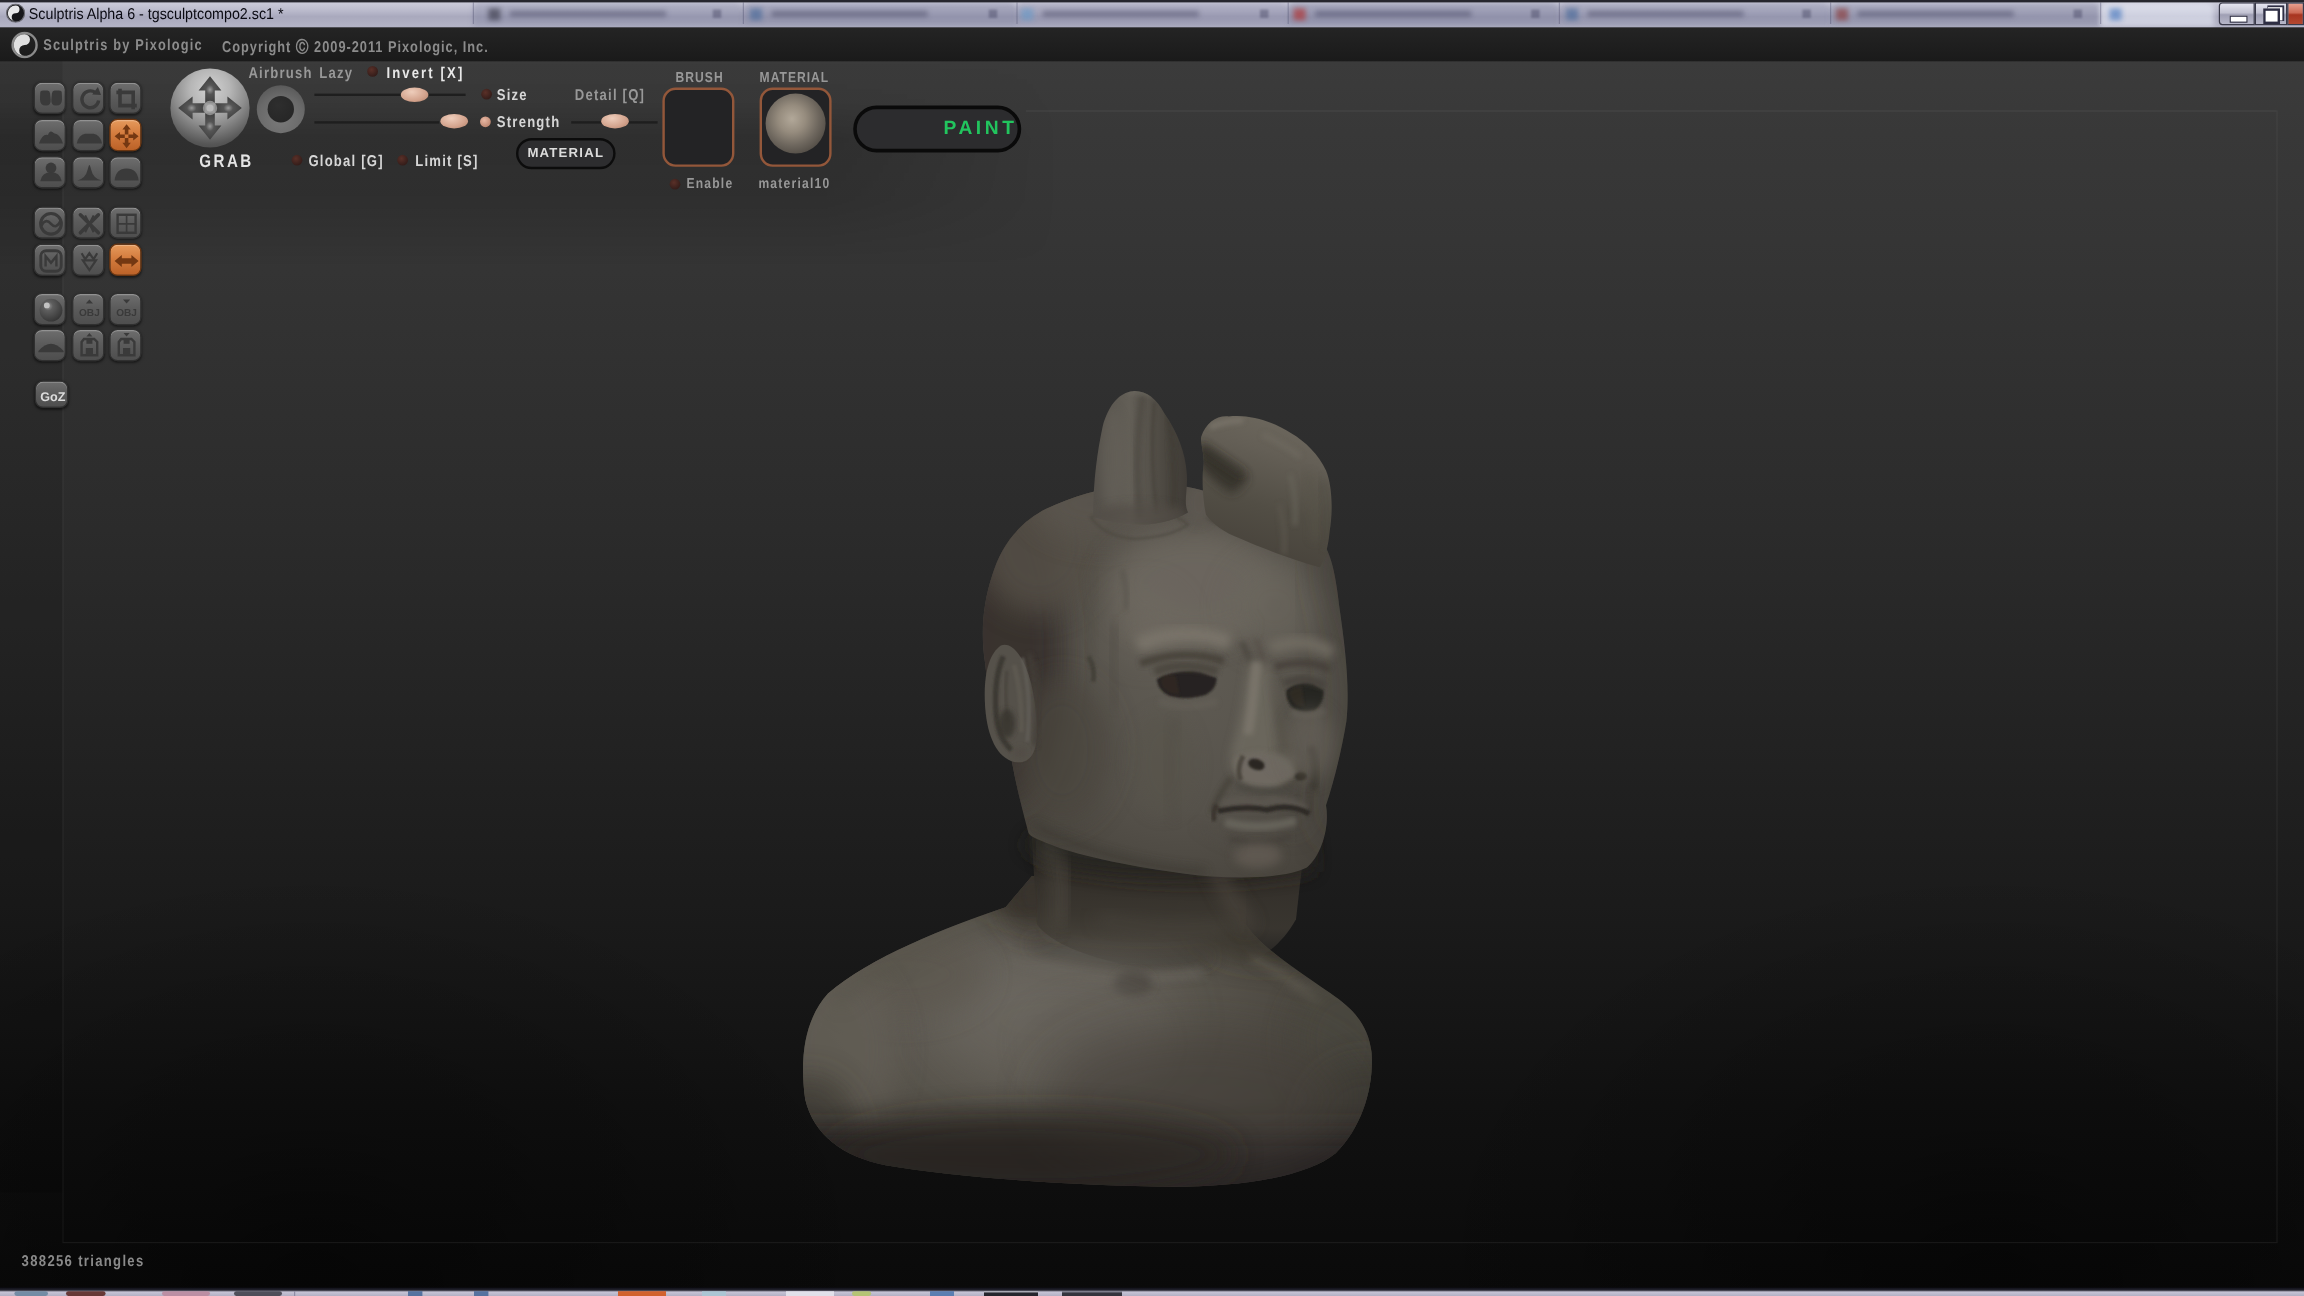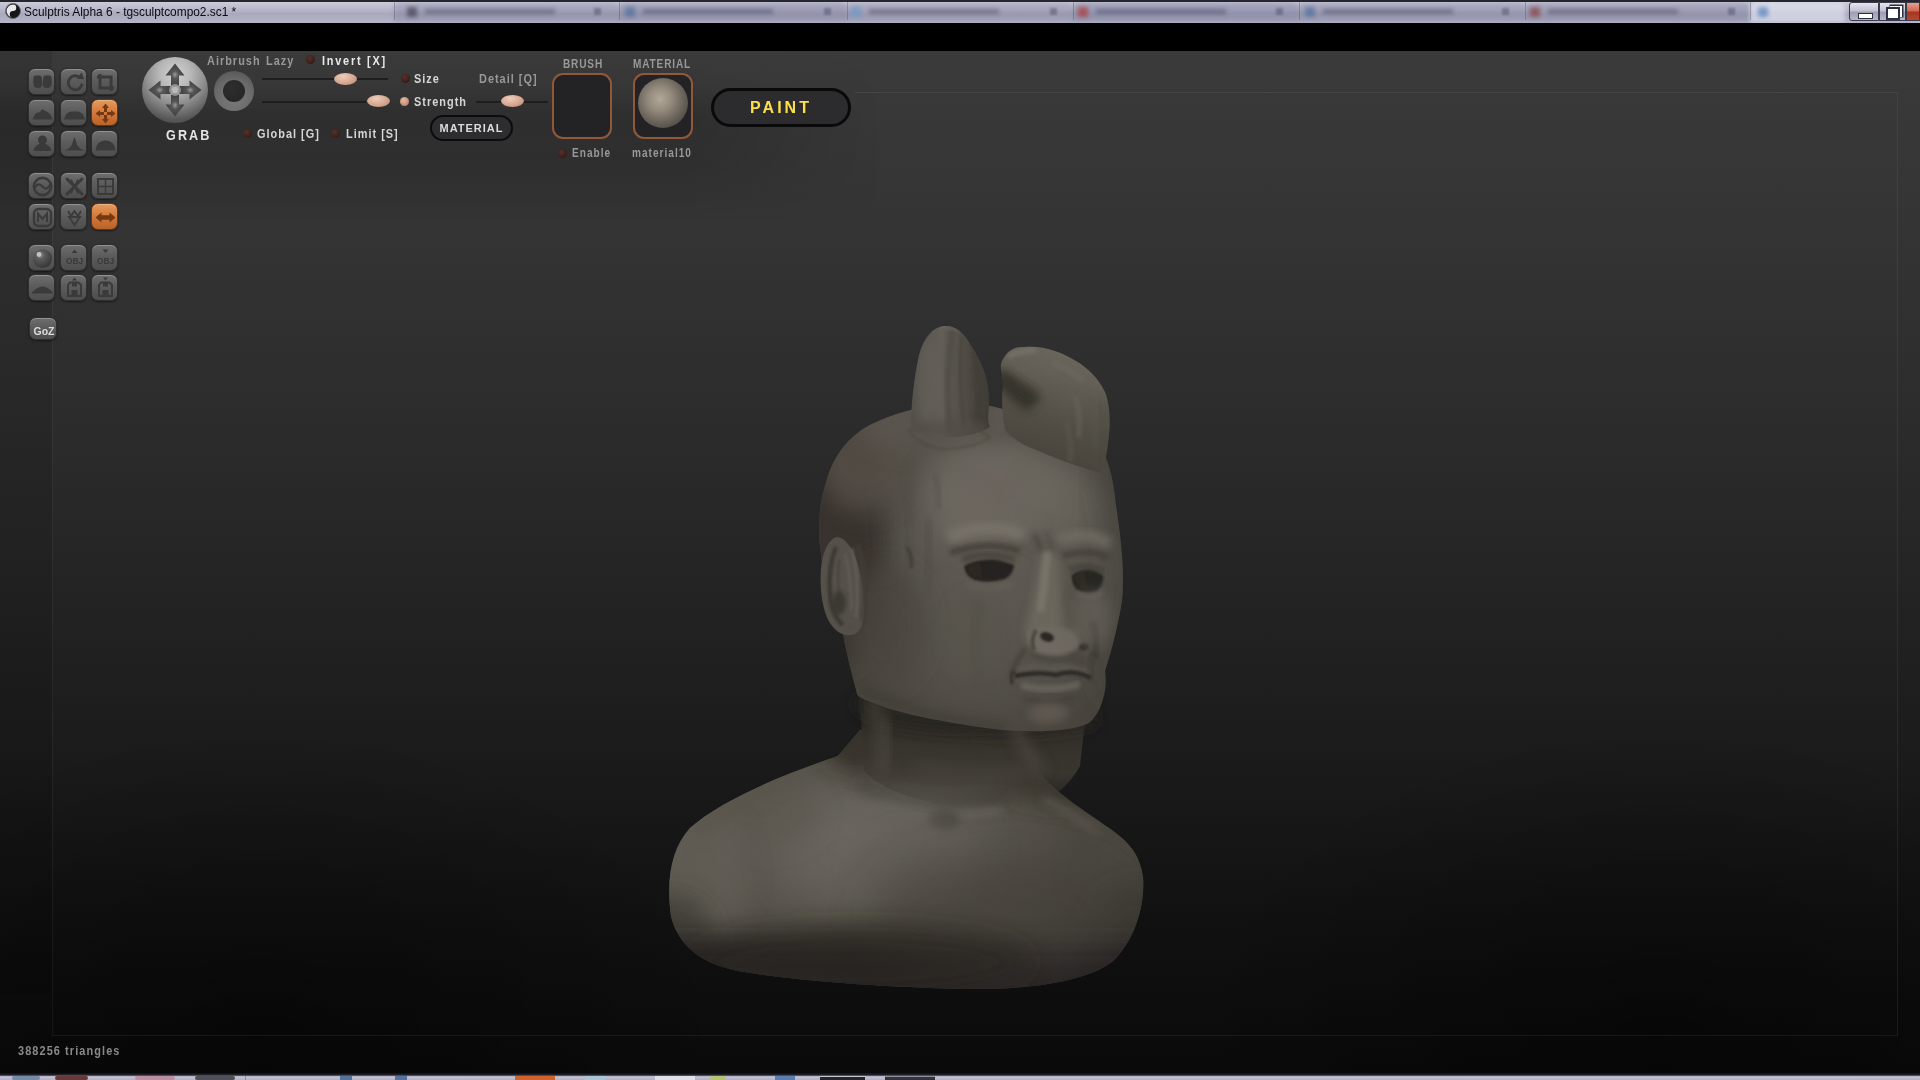--- a/index.html
+++ b/index.html
@@ -67,22 +67,22 @@
   background:radial-gradient(circle at 50% 70%, #7a7a7a 0%, #6a6a6a 55%, #4e4e4e 100%); }
 #brushring:before { content:""; position:absolute; left:9px; top:9px; width:22px; height:22px; border-radius:50%;
   background:radial-gradient(circle at 40% 35%, #2e2e2e, #242424); }
 #optionsbtn { position:absolute; left:430px; top:64px; width:83px; height:26px; border-radius:13px;
   border:2px solid #0c0c0c; background:#2d2d2f; color:#dcdcdc; font-weight:bold; font-size:11px;
   letter-spacing:1px; text-align:center; line-height:22px; }
 .obox { position:absolute; width:60px; height:66px; border-radius:11px; border:2px solid #93573a; background:#232325; }
 #matsphere { position:absolute; left:3px; top:3px; width:50px; height:50px; border-radius:50%;
   background:radial-gradient(circle at 44% 42%, #b2a899 0%, #968c7e 28%, #6e675e 55%, #47423c 85%, #3a3632 100%); }
 #paintbtn { position:absolute; left:711px; top:37px; width:140px; height:39px; border-radius:20px;
-  border:3px solid #0a0a0a; background:#2c2c2e; color:#fde047; font-weight:bold; font-size:16px;
-  letter-spacing:3px; text-align:center; line-height:33px; }
+  border:3px solid #0a0a0a; background:#2c2c2e; color:#22c55e; font-weight:bold; font-size:16px;
+  letter-spacing:3px; text-align:right; line-height:33px; }
 
 #triangles { position:absolute; left:18px; top:992px; color:#8a8a8a; font-weight:bold; font-size:13px; letter-spacing:1.3px; transform:scaleX(0.84); transform-origin:left; }
 
 
 #taskbar { position:absolute; top:1073px; left:0; width:1920px; height:7px;
   background:linear-gradient(180deg,#0e0e16 0%, #23232e 30%, #c6c4d6 52%, #b2b0c4 100%); overflow:hidden; }
 .tk { position:absolute; top:3px; height:4px; opacity:0.9; }
 </style>
 </head>
 <body>
@@ -127,20 +127,28 @@
 <path d="M 8 1.5 A 6.5 6.5 0 0 0 8 14.5 A 3.25 3.25 0 0 1 8 8 A 3.25 3.25 0 0 0 8 1.5 Z" fill="#e8e8ea"></path>
 <circle cx="8" cy="8" r="7.5" fill="none" stroke="#6a6a72" stroke-width="1"></circle>
 </svg></div>
     <div id="titletext">Sculptris Alpha 6 - tgsculptcompo2.sc1 *</div>
     <div class="winbtn" id="btnmin"></div>
     <div class="winbtn" id="btnmax"></div>
     <div class="winbtn" id="btnclose"></div>
     <div class="edge"></div>
   </div>
 
+  <div id="appbar">
+    <div class="logo"><svg width="23" height="23" viewBox="0 0 23 23">
+<circle cx="11.5" cy="11.5" r="10" fill="none" stroke="#8a8a8a" stroke-width="2"></circle>
+<path d="M 11.5 2.5 A 9 9 0 0 0 11.5 20.5 A 4.5 4.5 0 0 1 11.5 11.5 A 4.5 4.5 0 0 0 11.5 2.5 Z" fill="#e0e0e0"></path>
+</svg></div>
+    <div class="t1">Sculptris by Pixologic</div>
+    <div class="t2">Copyright Ⓒ 2009-2011 Pixologic, Inc.</div>
+  </div>
 
   <div id="main">
     <svg id="bust" width="1920" height="1023" viewBox="0 51 1920 1023" style="position:absolute;left:0;top:0;">
 <defs>
   <filter id="b20" x="-60%" y="-60%" width="220%" height="220%">
             <feGaussianBlur stdDeviation="20"></feGaussianBlur>
           </filter>
   <filter id="b12" x="-60%" y="-60%" width="220%" height="220%">
             <feGaussianBlur stdDeviation="12"></feGaussianBlur>
           </filter>

